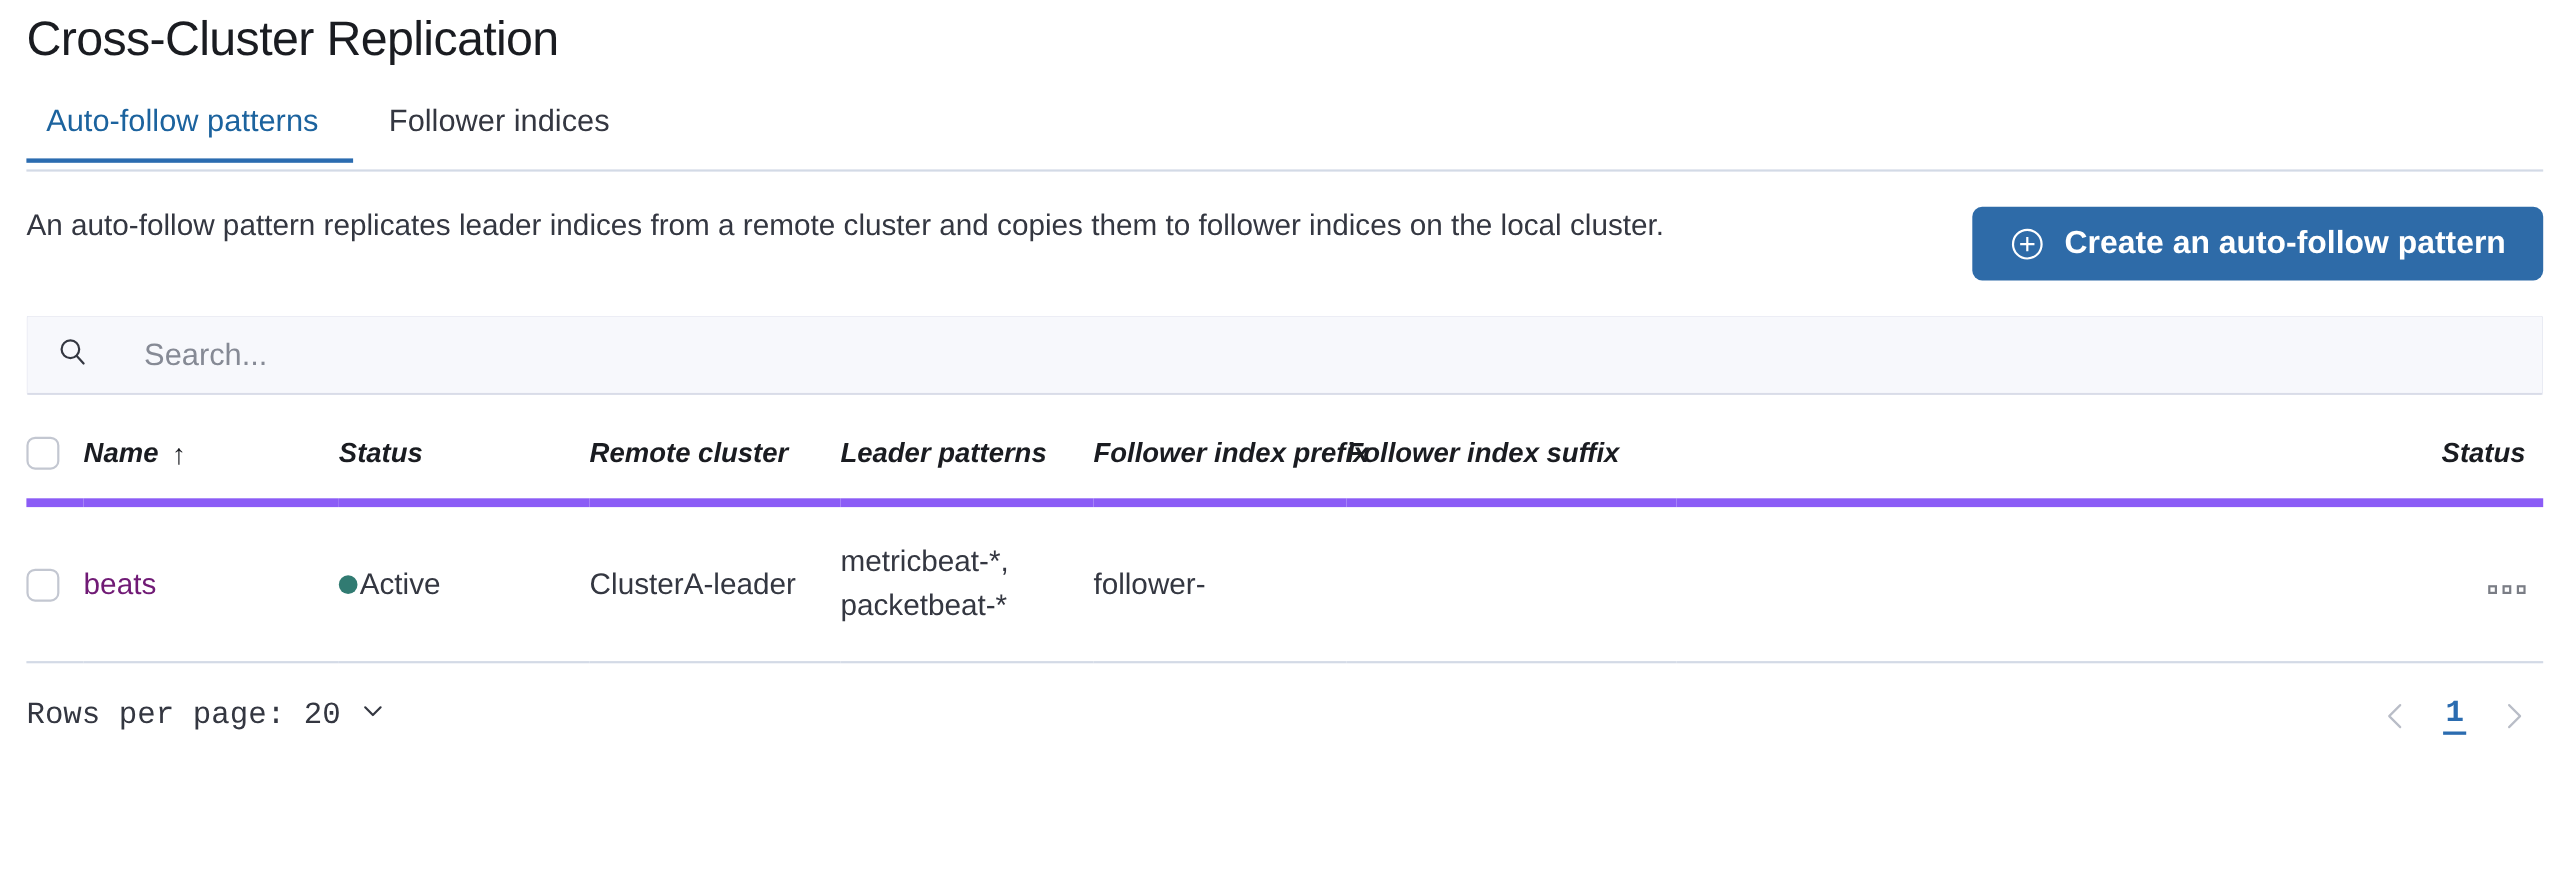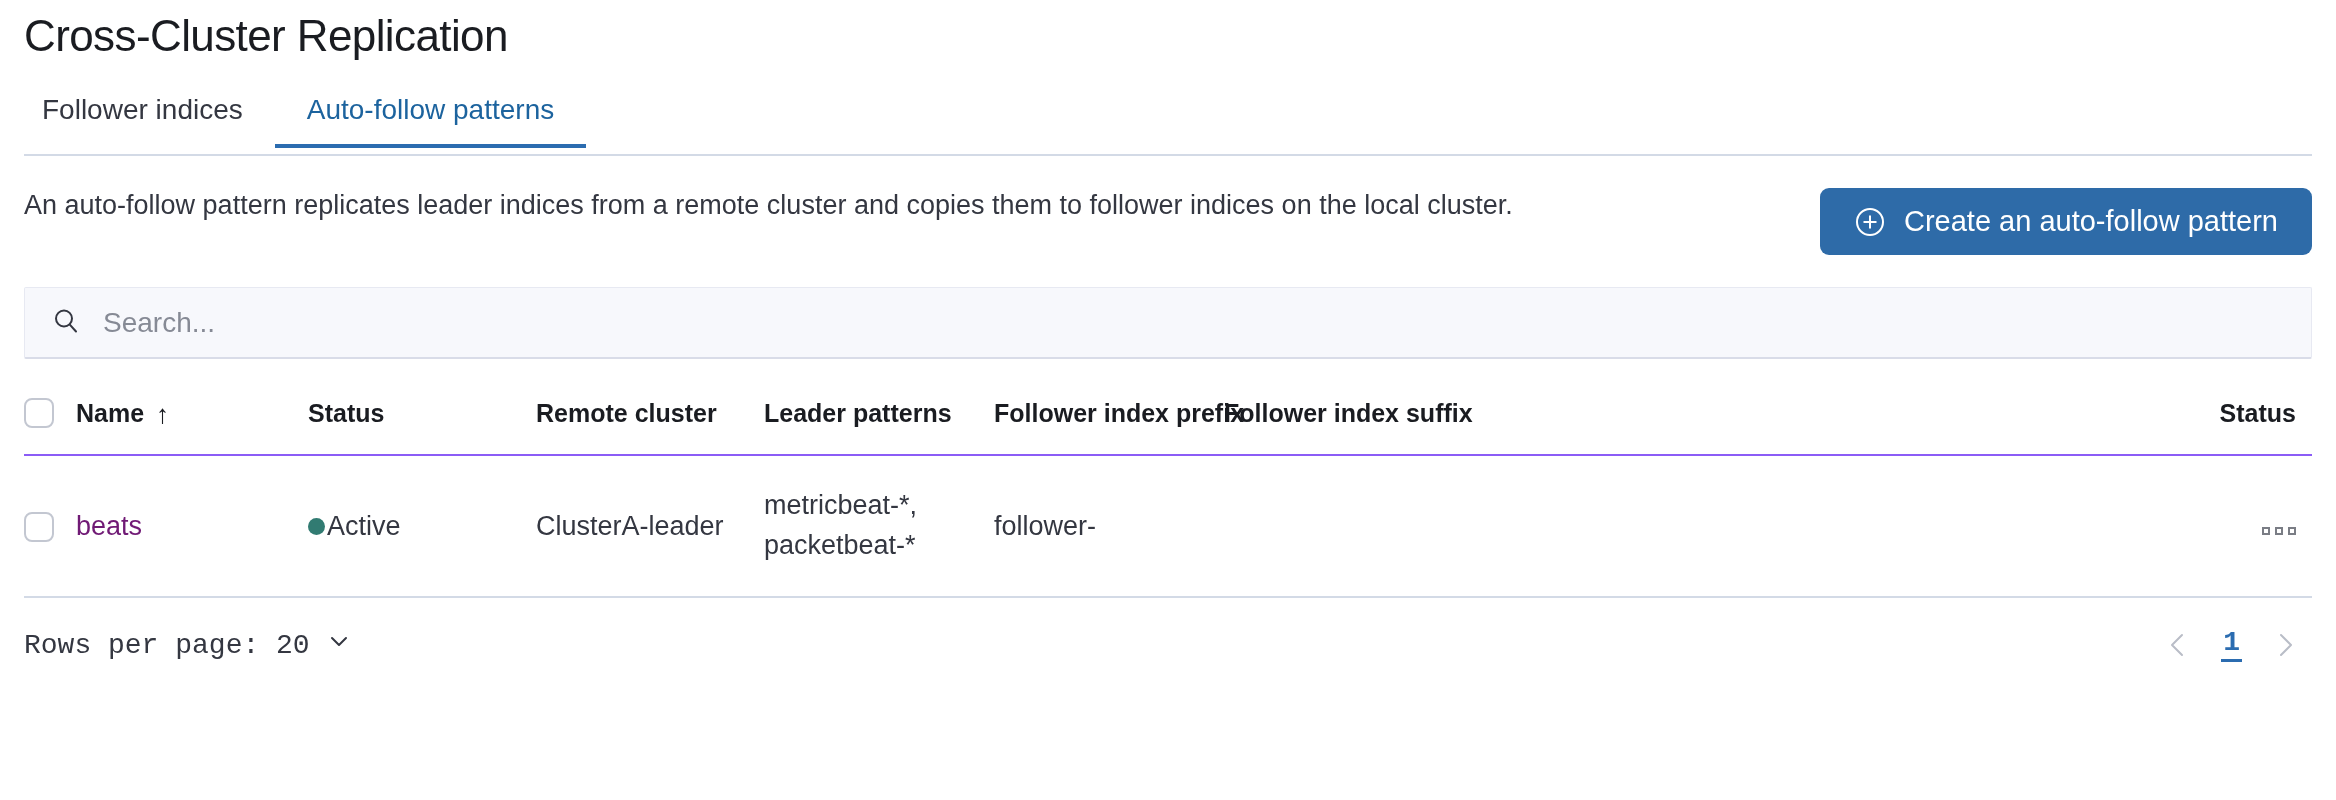--- a/index.html
+++ b/index.html
@@ -101,21 +101,21 @@
     display: inline-flex;
     align-items: center;
     gap: 18px;
     background: #2e6ba8;
     color: #ffffff;
     border: none;
     border-radius: 9px;
     padding: 17px 34px;
     font-size: 29px;
     font-family: inherit;
-    font-weight: 400;
+    font-weight: 700;
     cursor: pointer;
     white-space: nowrap;
     margin-top: 2px;
   }
   .create-btn .plus-circle {
     display: inline-block;
     width: 32px;
     height: 32px;
     position: relative;
     flex: 0 0 auto;
@@ -132,39 +132,40 @@
     display: flex;
     align-items: center;
     padding: 0 26px;
     gap: 22px;
     cursor: text;
   }
   .search-input-text {
     font-size: 28px;
     color: #868a95;
     font-family: inherit;
+    margin-left: 28px;
   }
 
   
   .tbl {
     width: 100%;
     border-collapse: collapse;
     margin-top: 38px;
     table-layout: fixed;
   }
   .tbl th {
     text-align: left;
     font-size: 25px;
     font-weight: 700;
     color: #1a1c21;
     padding: 0 0 26px 0;
     vertical-align: bottom;
     white-space: nowrap;
   }
-  .tbl thead tr { border-bottom: 2px solid #8b5cf6; }
+  .tbl thead tr { border-bottom: 8px solid #8b5cf6; font-style: italic; }
   .tbl td {
     font-size: 27px;
     color: #343741;
     padding: 30px 0;
     vertical-align: middle;
     border-bottom: 2px solid #d3dae6;
   }
   .col-check { width: 52px; }
   .col-name { width: 232px; }
   .col-status { width: 228px; }
@@ -258,25 +259,25 @@
   }
 </style>
 </head>
 <body>
 
 <div class="page">
 
   <h1 class="page-title">Cross-Cluster Replication</h1>
 
   <div class="tabs">
+    <button class="tab active">
+      <span>Auto-follow patterns</span>
+    </button>
     <button class="tab">
       <span>Follower indices</span>
-    </button>
-    <button class="tab active">
-      <span>Auto-follow patterns</span>
     </button>
   </div>
 
   <div class="desc-row">
     <div class="desc-text">An auto-follow pattern replicates leader indices from a remote cluster and copies them to follower indices on the local cluster.</div>
 
     <button class="create-btn">
       <span class="plus-circle">
         <svg width="32" height="32" viewBox="0 0 32 32" aria-hidden="true">
           <circle cx="16" cy="16" r="13" fill="none" stroke="#ffffff" stroke-width="2"></circle>

